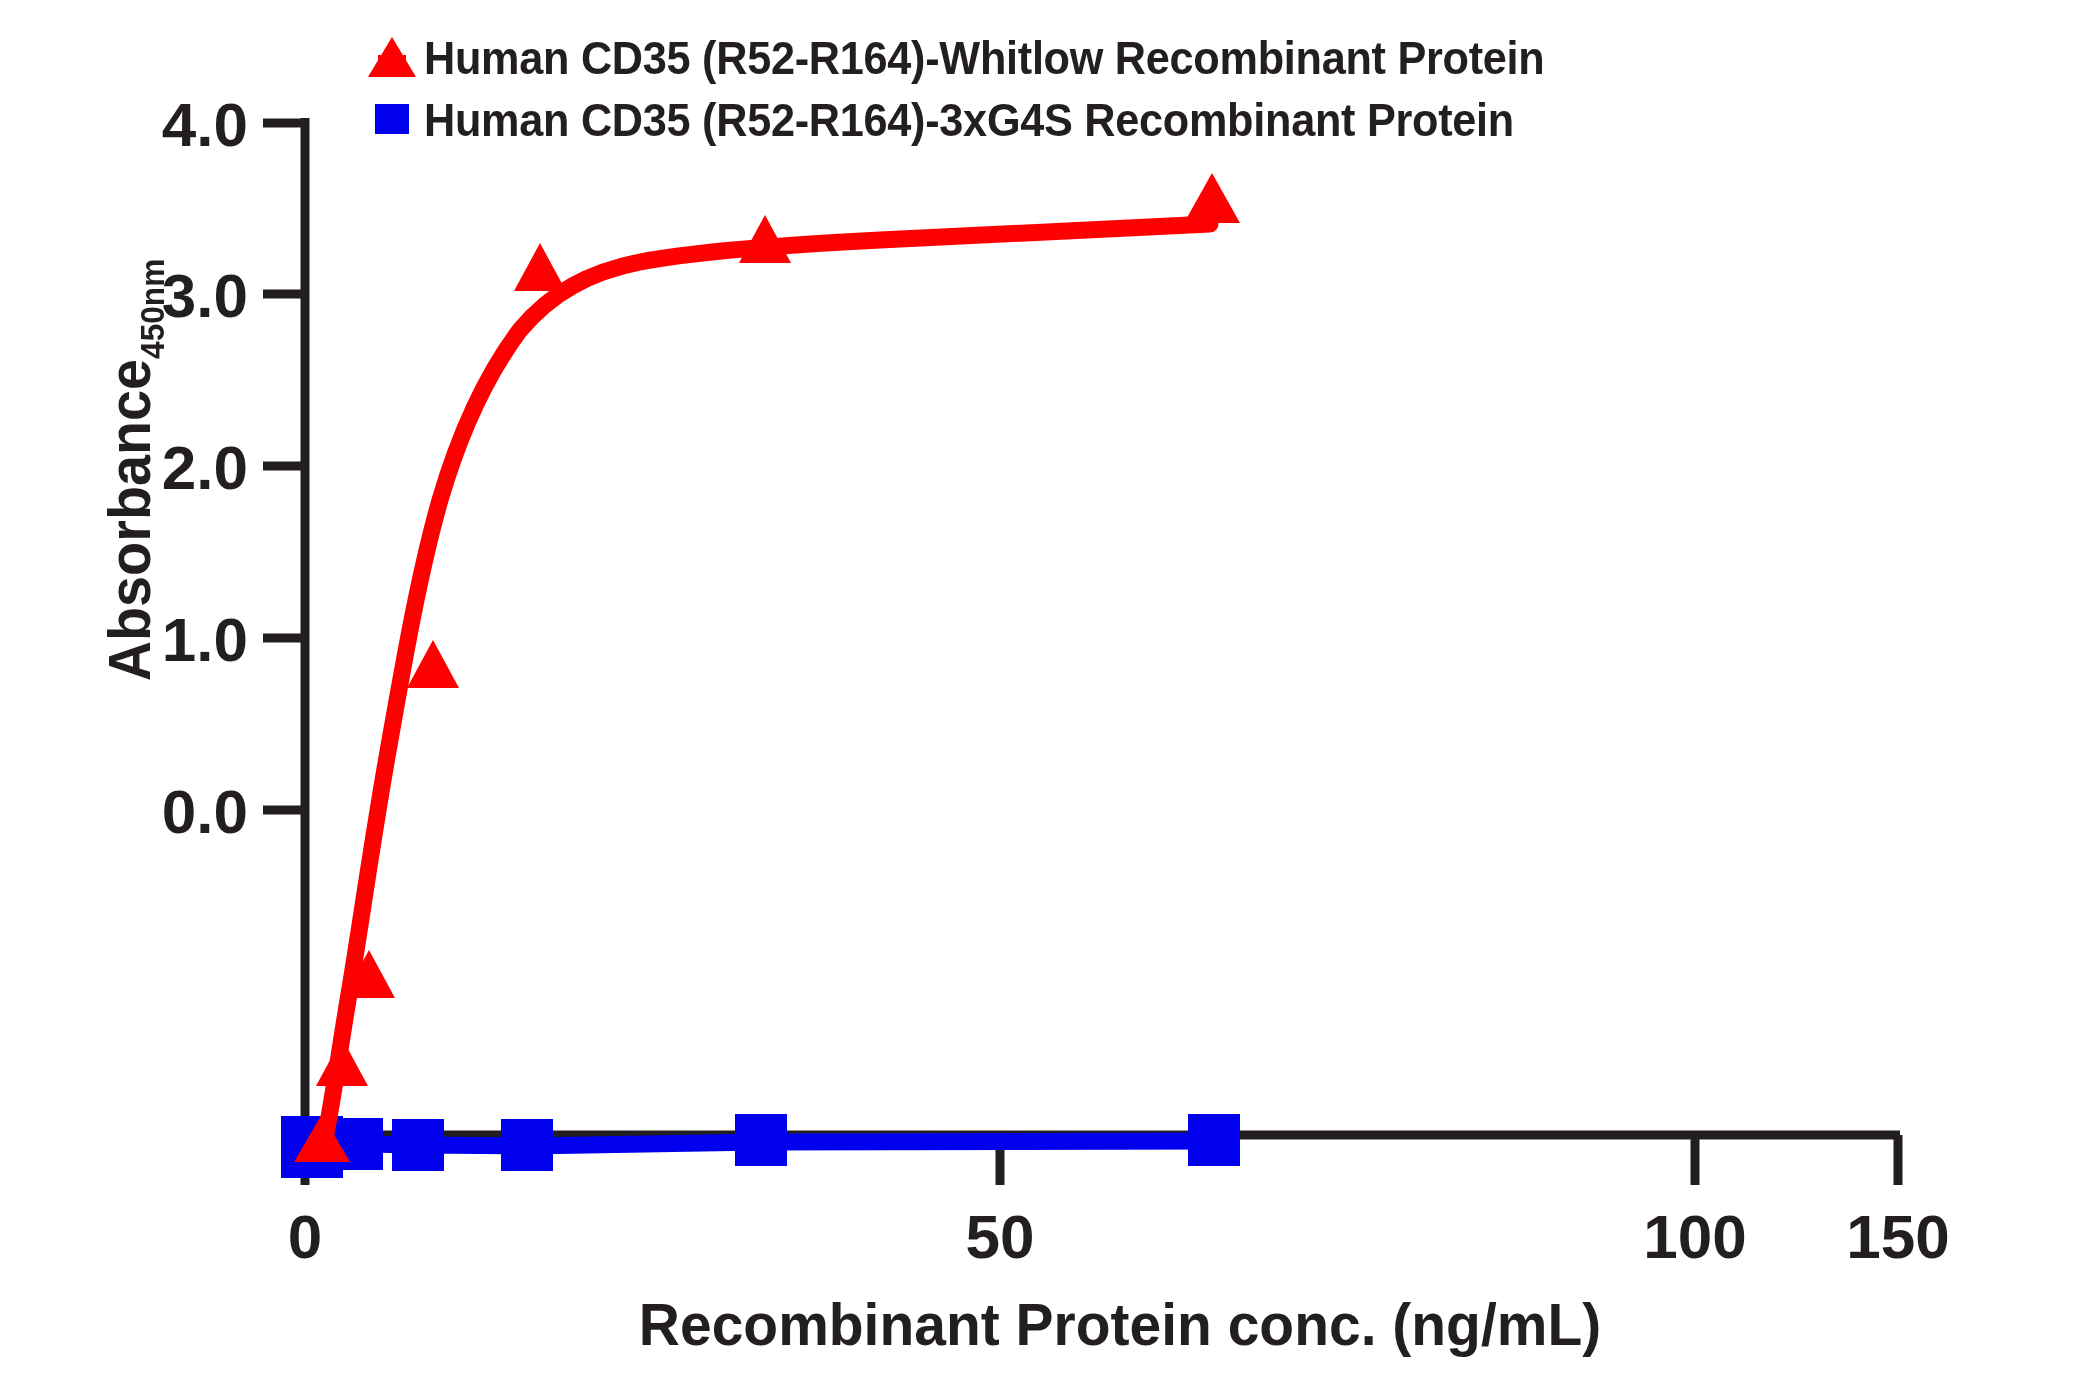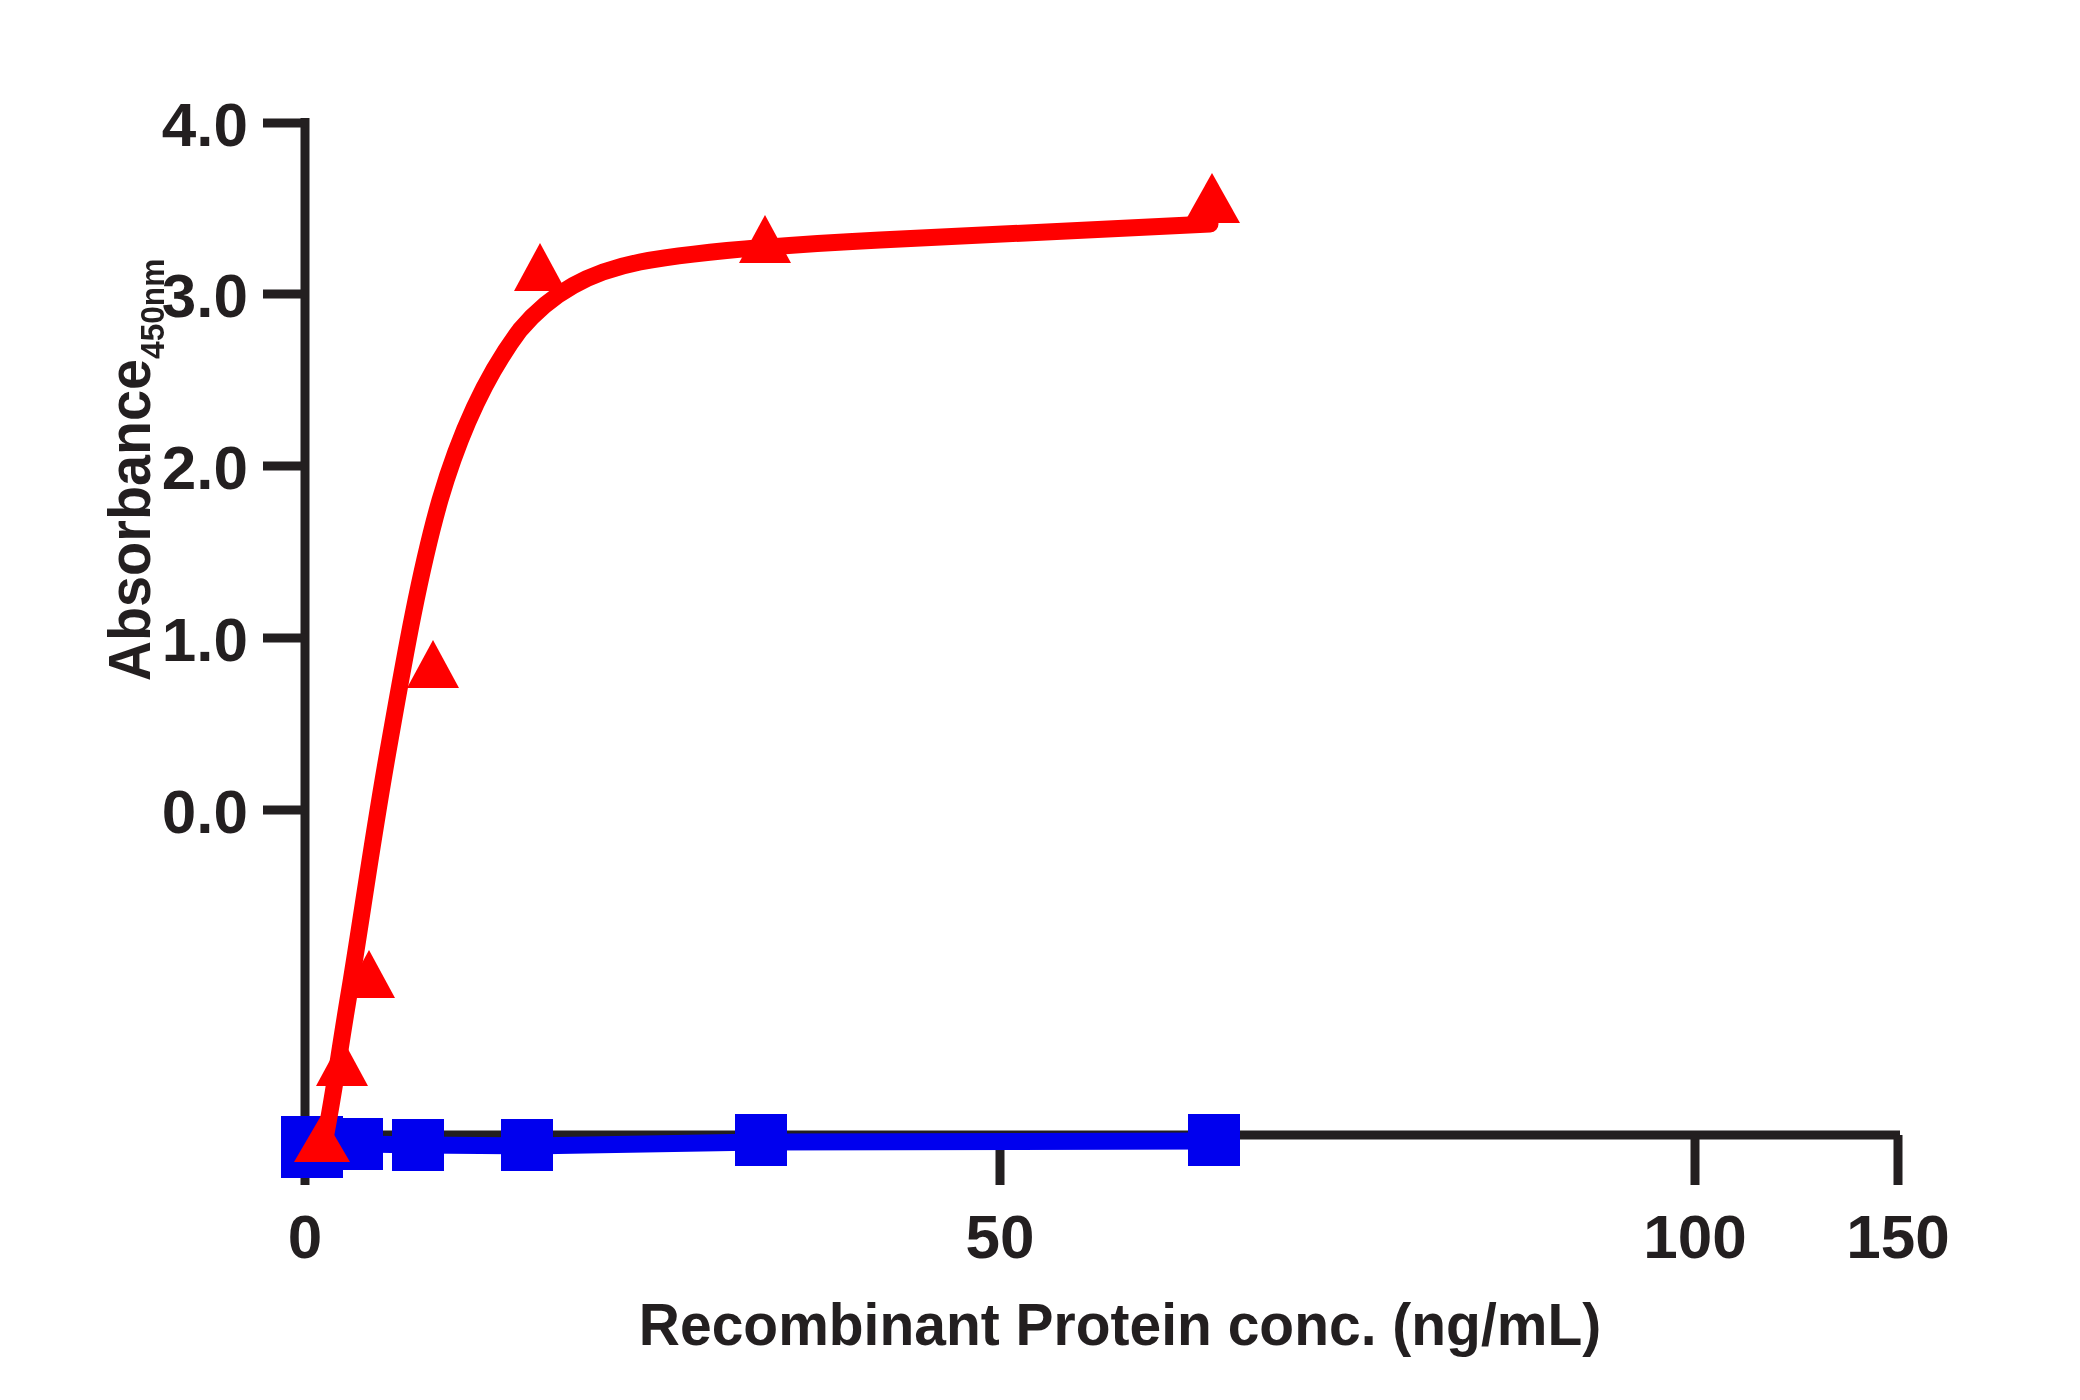--- a/index.html
+++ b/index.html
@@ -24,20 +24,42 @@
   .axis-title{font-family:"Liberation Sans Narrow","Liberation Sans",sans-serif;
               font-size:60px;font-weight:700;fill:#231f20;}
   .axis-sub{font-family:"Liberation Sans Narrow","Liberation Sans",sans-serif;
             font-size:34px;font-weight:700;fill:#231f20;}
 </style>
 </head>
 <body>
 
 <div id="root">
 
+  <div class="legend">
+
+    <div class="legend-row">
+      <div class="legend-mark">
+        <svg width="60" height="52" viewBox="0 0 60 52" aria-hidden="true">
+          <polygon points="30,6 54,46 6,46" fill="#ff0000"></polygon>
+          <rect x="16" y="24" width="28" height="14" fill="#ff0000"></rect>
+        </svg>
+      </div>
+      <div class="legend-label">Human CD35 (R52-R164)-Whitlow Recombinant Protein</div>
+    </div>
+
+    <div class="legend-row">
+      <div class="legend-mark">
+        <svg width="60" height="52" viewBox="0 0 60 52" aria-hidden="true">
+          <rect x="13" y="11" width="34" height="30" fill="#0000ee"></rect>
+        </svg>
+      </div>
+      <div class="legend-label">Human CD35 (R52-R164)-3xG4S Recombinant Protein</div>
+    </div>
+
+  </div>
 
   <div class="plot">
     <svg width="2080" height="1400" viewBox="0 0 2080 1400" aria-hidden="true">
 
       <g>
         <line x1="305" y1="118" x2="305" y2="1135" stroke="#231f20" stroke-width="9"></line>
         <line x1="263" y1="123" x2="305" y2="123" stroke="#231f20" stroke-width="9"></line>
         <line x1="263" y1="294" x2="305" y2="294" stroke="#231f20" stroke-width="9"></line>
         <line x1="263" y1="466" x2="305" y2="466" stroke="#231f20" stroke-width="9"></line>
         <line x1="263" y1="638" x2="305" y2="638" stroke="#231f20" stroke-width="9"></line>

